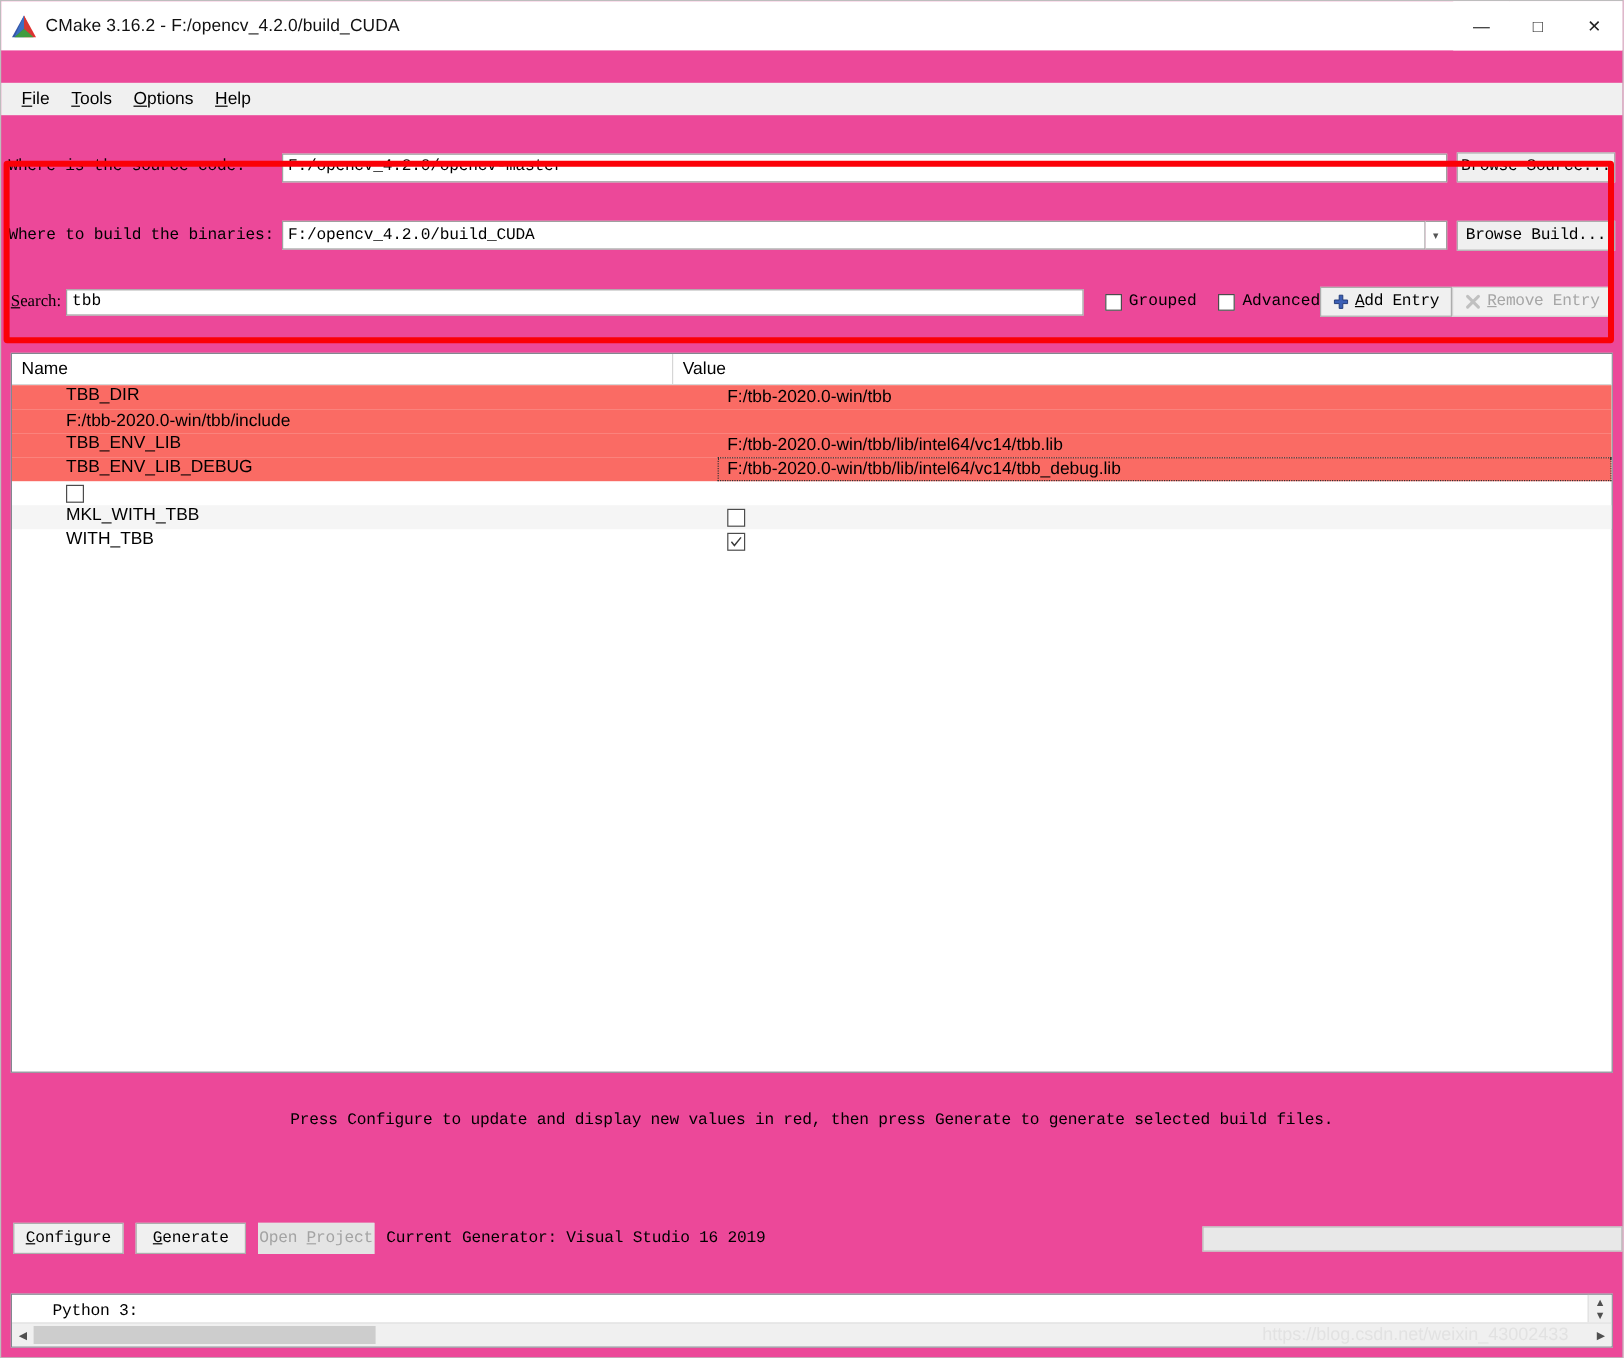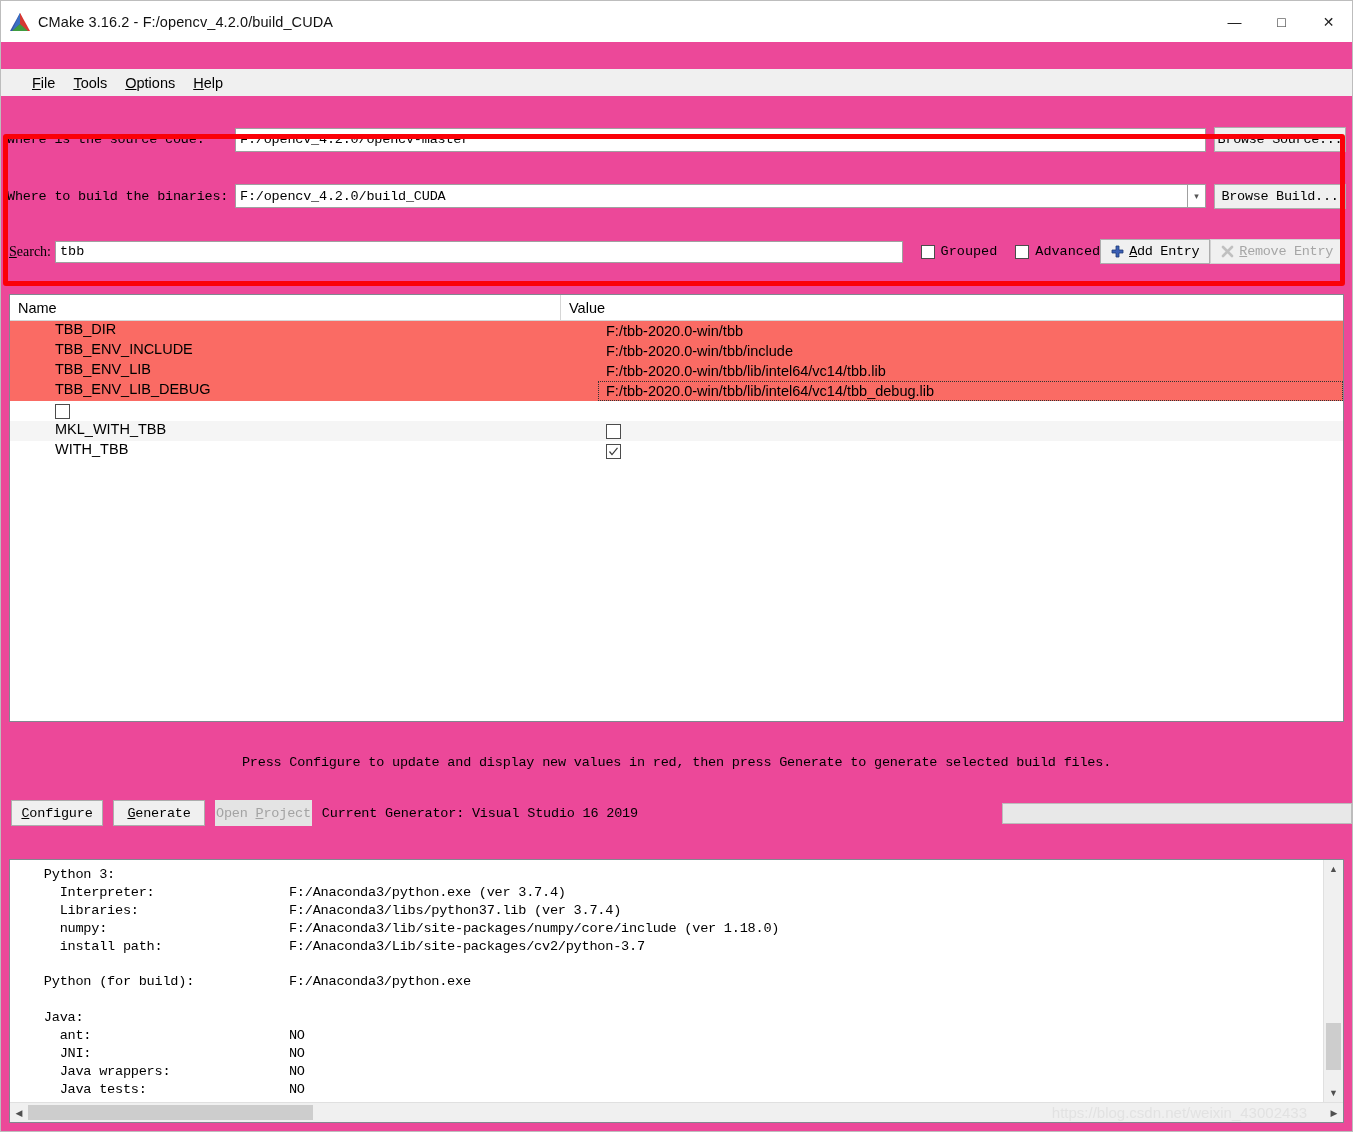--- a/index.html
+++ b/index.html
@@ -65,21 +65,21 @@
     font-size: 14px;
     background: #fff;
   }
 
   
   .menubar {
     height: 27px;
     min-height: 27px;
     display: flex;
     align-items: center;
-    padding-left: 22px;
+    padding-left: 8px;
     background: #f0f0f0;
     font-family: "Liberation Sans", sans-serif;
     font-size: 14.5px;
   }
   .menu-item {
     padding: 2px 9px;
     color: #000;
     white-space: nowrap;
   }
   .menu-item u { text-decoration: underline; }
@@ -208,21 +208,21 @@
     letter-spacing: -0.3px;
   }
   .tool-btn.disabled { color: #a6a6a6; border-color: #d2d2d2; background:#f0f0f0; }
   .plus-icon { margin-right: 5px; display:flex; }
   .x-icon { margin-right: 5px; display:flex; }
 
   
   .table-wrap {
     margin: 0 8px;
     flex: 0 0 auto;
-    height: 428px;
+    height: 600px;
     border: 1px solid #828790;
     background: #fff;
     box-sizing: border-box;
     overflow: hidden;
     position: relative;
   }
   .thead {
     display: flex;
     height: 25px;
     border-bottom: 1px solid #d6d6d6;
@@ -307,20 +307,21 @@
     color: #000;
     letter-spacing: -0.2px;
   }
   .btnrow {
     display: flex;
     align-items: center;
     padding: 0 0 6px 10px;
     height: 32px;
     min-height: 32px;
     box-sizing: border-box;
+    margin-top: 47px;
   }
   .action-btn {
     height: 26px;
     min-width: 92px;
     border: 1px solid #adadad;
     background: #f0f0f0;
     box-sizing: border-box;
     display: flex;
     align-items: center;
     justify-content: center;
@@ -515,21 +516,20 @@
     <div class="thead">
       <div class="th-name">Name</div>
       <div class="th-value">Value</div>
     </div>
     <div id="table-body">
         <div class="trow modified">
           <div class="td-name">TBB_DIR</div>
           <div class="td-value">F:/tbb-2020.0-win/tbb</div>
         </div>
         <div class="trow modified">
-          <div class="td-name">TBB_ENV_INCLUDE</div>
           <div class="td-value">F:/tbb-2020.0-win/tbb/include</div>
         </div>
         <div class="trow modified">
           <div class="td-name">TBB_ENV_LIB</div>
           <div class="td-value">F:/tbb-2020.0-win/tbb/lib/intel64/vc14/tbb.lib</div>
         </div>
         <div class="trow modified focus">
           <div class="td-name">TBB_ENV_LIB_DEBUG</div>
           <div class="td-value">F:/tbb-2020.0-win/tbb/lib/intel64/vc14/tbb_debug.lib</div>
         </div>

